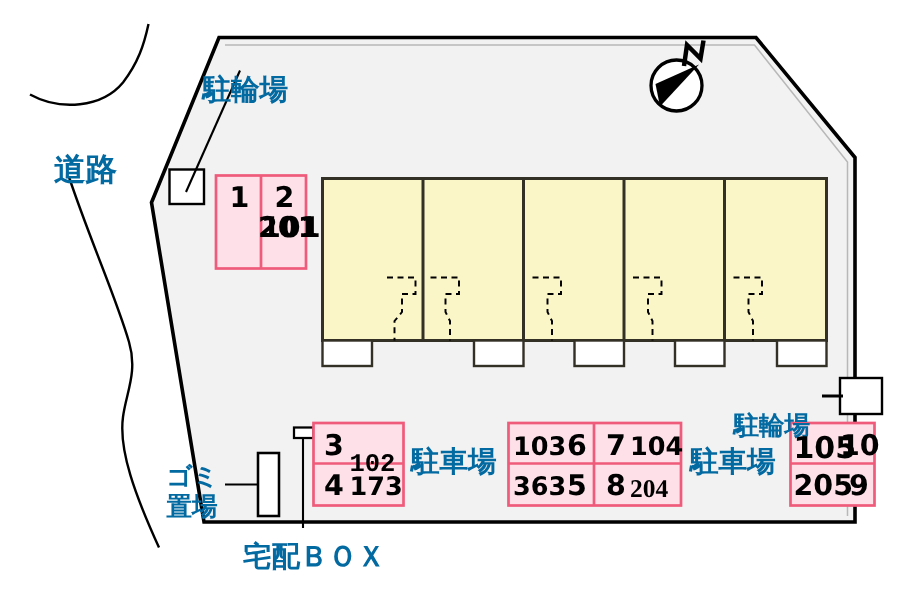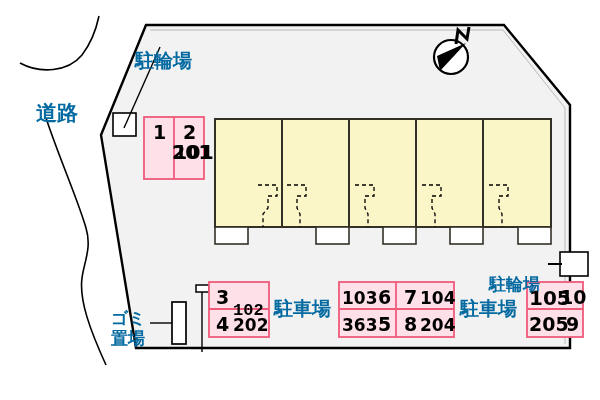--- a/index.html
+++ b/index.html
@@ -124,42 +124,43 @@
 
   <span class="lbl lbl-jp" style="left:36px; top:103px; font-size:21px;">道路</span>
 
   <span class="lbl lbl-jp" style="left:135px; top:51px; font-size:19px;">駐輪場</span>
 
   <span class="lbl lbl-jp" style="left:489px; top:276px; font-size:17px;">駐輪場</span>
 
   <span class="lbl lbl-jp" style="left:111px; top:310px; font-size:17px;">ゴミ</span>
   <span class="lbl lbl-jp" style="left:111px; top:330px; font-size:17px;">置場</span>
 
+  <span class="lbl lbl-jp" style="left:162px; top:362px; font-size:19px;">宅配ＢＯＸ</span>
 
   <span class="lbl lbl-jp" style="left:274px; top:299px; font-size:19px;">駐車場</span>
 
   <span class="lbl lbl-jp" style="left:460px; top:299px; font-size:19px;">駐車場</span>
 
   <span class="num" style="left:153px; top:123px; font-size:19px;">1</span>
   <span class="num" style="left:142px; top:143px; font-size:19px;margin-left:32px;">101</span>
   <span class="num" style="left:183px; top:123px; font-size:19px;">2</span>
   <span class="num" style="left:172px; top:143px; font-size:19px;">201</span>
 
   <span class="num" style="left:216px; top:288px; font-size:19px;">3</span>
   <span class="num" style="left:233px; top:302px; font-size:17px;font-family:Liberation Mono, monospace;">102</span>
   <span class="num" style="left:216px; top:315px; font-size:19px;">4</span>
-  <span class="num" style="left:233px; top:317px; font-size:17px;">202</span>
+  <span class="num" style="left:233px; top:317px; font-size:17px;">173</span>
 
   <span class="num" style="left:342px; top:290px; font-size:17px;">103</span>
   <span class="num" style="left:378px; top:288px; font-size:19px;">6</span>
   <span class="num" style="left:404px; top:288px; font-size:19px;">7</span>
   <span class="num" style="left:420px; top:290px; font-size:17px;">104</span>
   <span class="num" style="left:342px; top:317px; font-size:17px;">363</span>
   <span class="num" style="left:378px; top:315px; font-size:19px;">5</span>
   <span class="num" style="left:404px; top:315px; font-size:19px;">8</span>
-  <span class="num" style="left:420px; top:317px; font-size:17px;">204</span>
+  <span class="num" style="left:420px; top:317px; font-size:17px;font-family:Liberation Serif, serif;">204</span>
 
   <span class="num" style="left:529px; top:288px; font-size:20px;">105</span>
   <span class="num" style="left:560px; top:288px; font-size:19px;">10</span>
   <span class="num" style="left:529px; top:315px; font-size:19px;">205</span>
   <span class="num" style="left:566px; top:315px; font-size:19px;">9</span>
 
 </div>
 
 </body></html>

